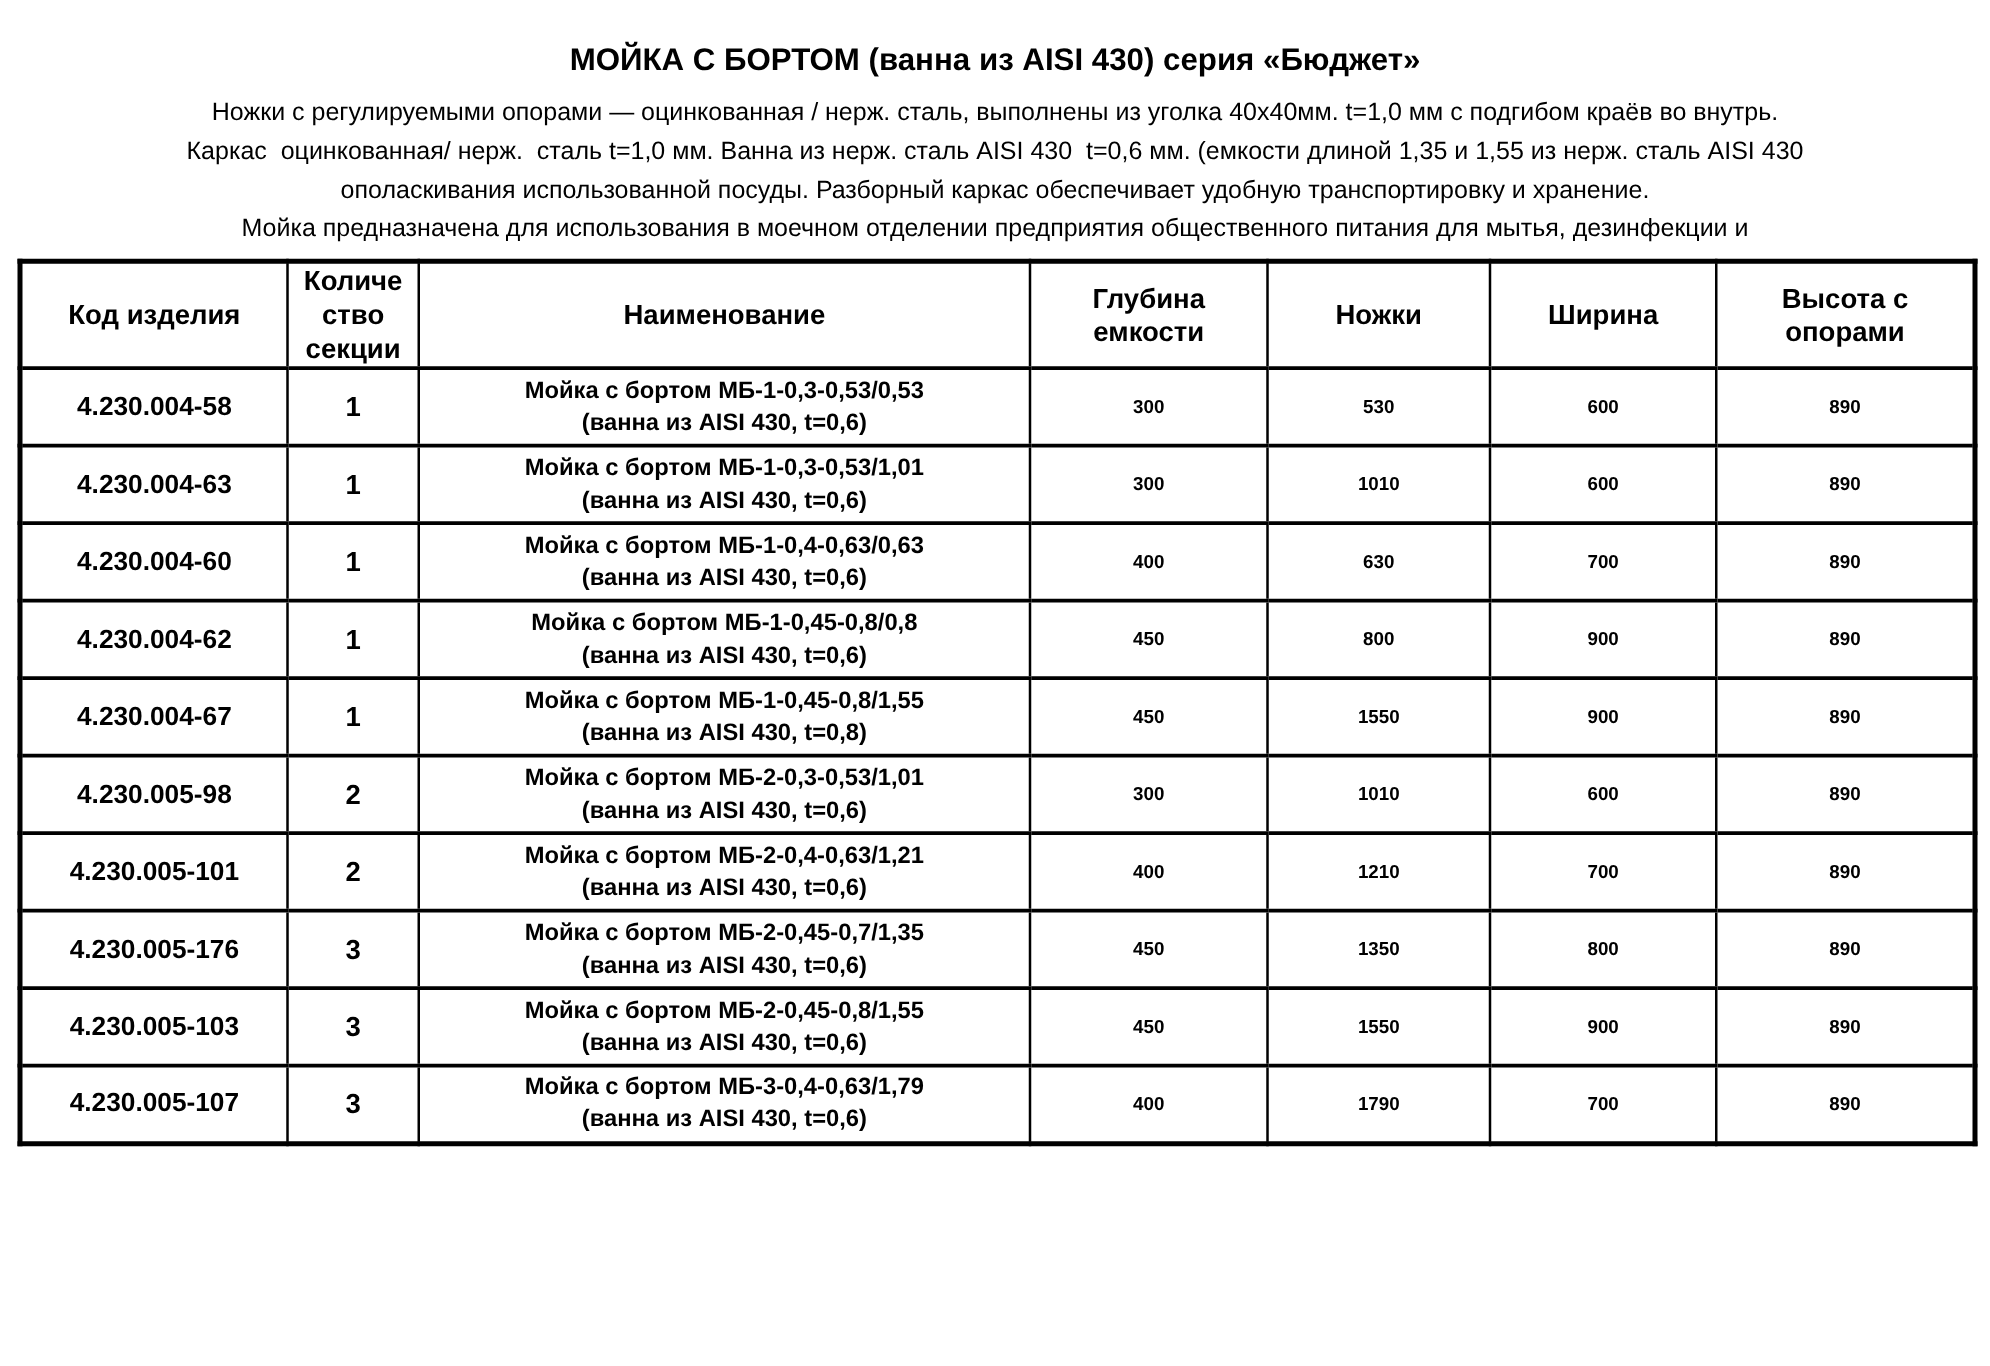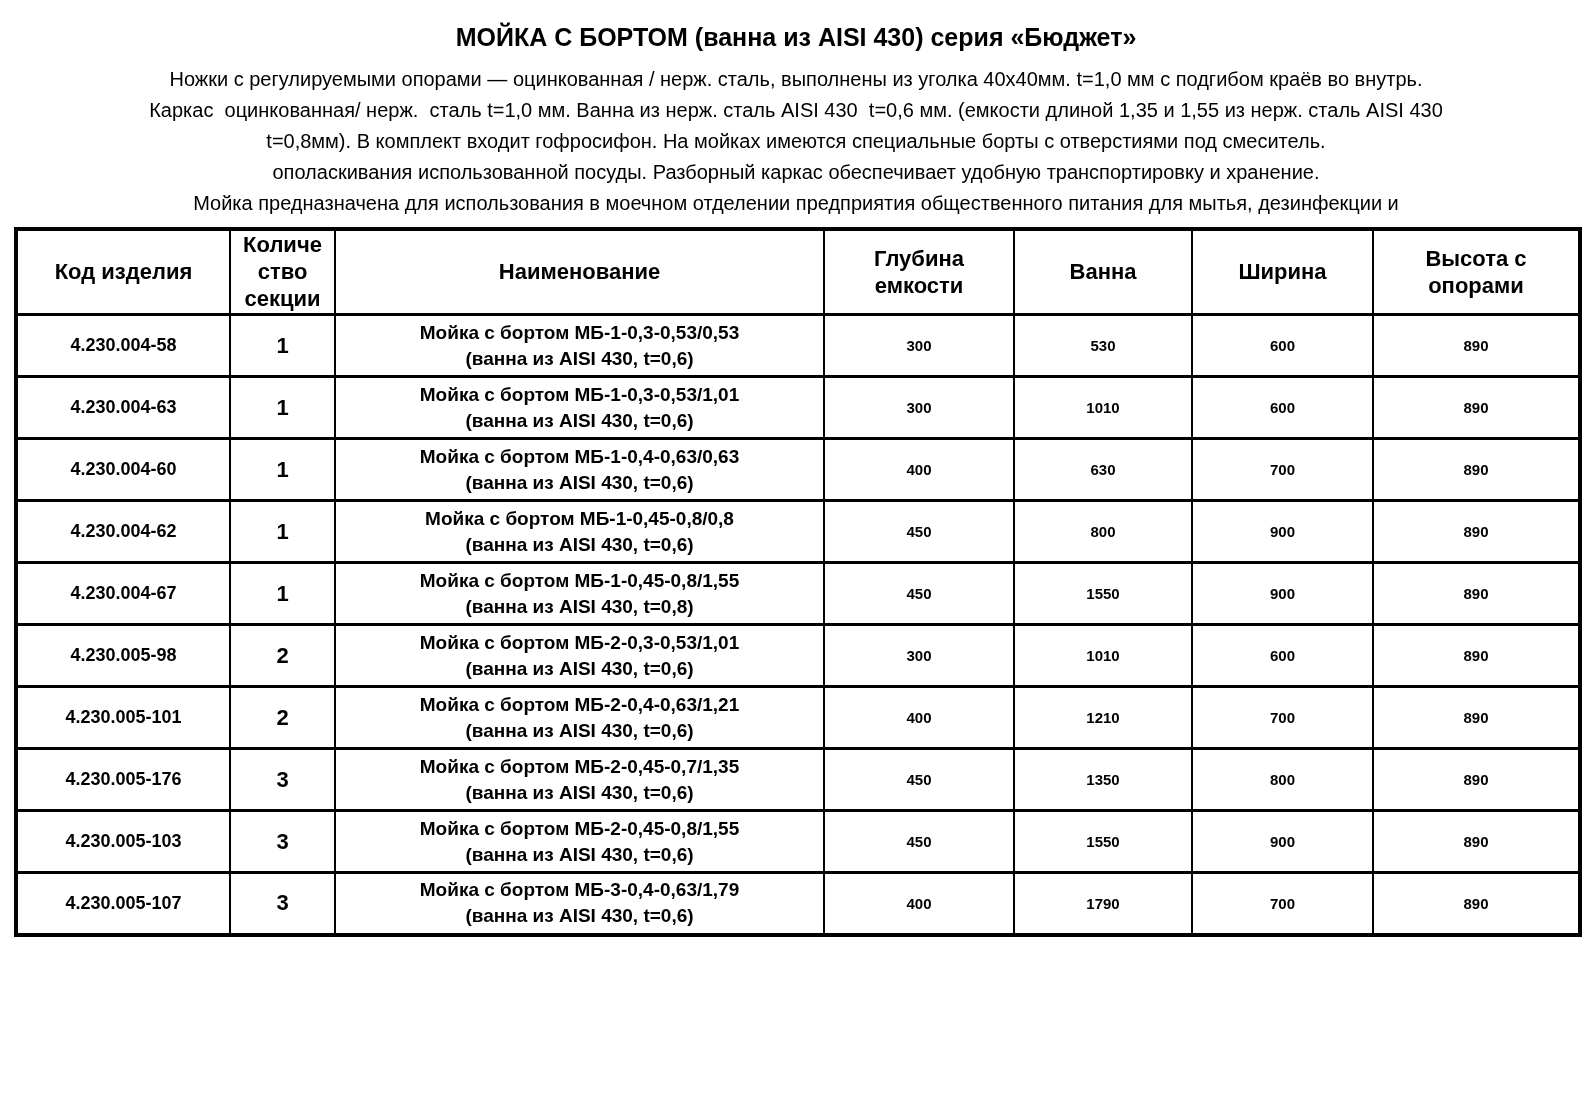--- a/index.html
+++ b/index.html
@@ -6,21 +6,21 @@
   html, body {
     margin: 0;
     padding: 0;
     background: #ffffff;
     color: #000000;
     font-family: "Liberation Sans", sans-serif;
   }
   .page {
     width: 1592px;
     height: 1093px;
-    padding: 24px 14px 0 14px;
+    padding: 35px 14px 0 14px;
     overflow: hidden;
     background: #ffffff;
   }
   .doc-title {
     margin: 0 0 12px 0;
     text-align: center;
     font-size: 25px;
     font-weight: bold;
     line-height: 1.1;
     white-space: pre-wrap;
@@ -53,37 +53,36 @@
   }
   .spec-table th {
     height: 86px;
     font-size: 22px;
     line-height: 27px;
     white-space: pre-line;
   }
   .spec-table td {
     height: 62px;
   }
-  .c-code  { font-size: 18px; }
+  .c-code  { font-size: 21px; }
   .c-qty   { font-size: 22px; }
   .c-name  { font-size: 19px; }
   .c-name .name-line { line-height: 26px; white-space: pre-wrap; }
   .c-num   { font-size: 15px; }
 </style>
 </head>
 <body>
 
 <div class="page">
 
   <h1 class="doc-title">МОЙКА С БОРТОМ (ванна из AISI 430) серия «Бюджет»</h1>
 
   <div class="description">
     <div class="desc-line">Ножки с регулируемыми опорами — оцинкованная / нерж. сталь, выполнены из уголка 40х40мм. t=1,0 мм с подгибом краёв во внутрь.</div>
     <div class="desc-line">Каркас  оцинкованная/ нерж.  сталь t=1,0 мм. Ванна из нерж. сталь AISI 430  t=0,6 мм. (емкости длиной 1,35 и 1,55 из нерж. сталь AISI 430</div>
-    <div class="desc-line">t=0,8мм). В комплект входит гофросифон. На мойках имеются специальные борты с отверстиями под смеситель.</div>
     <div class="desc-line">ополаскивания использованной посуды. Разборный каркас обеспечивает удобную транспортировку и хранение.</div>
     <div class="desc-line">Мойка предназначена для использования в моечном отделении предприятия общественного питания для мытья, дезинфекции и</div>
   </div>
 
   <table class="spec-table">
     <colgroup>
       <col style="width:214px">
       <col style="width:105px">
       <col style="width:489px">
       <col style="width:190px">
@@ -93,21 +92,21 @@
     </colgroup>
     <thead>
       <tr>
         <th>Код изделия</th>
         <th>Количе
 ство
 секции</th>
         <th>Наименование</th>
         <th>Глубина
 емкости</th>
-        <th>Ванна</th>
+        <th>Ножки</th>
         <th>Ширина</th>
         <th>Высота с
 опорами</th>
       </tr>
     </thead>
     <tbody>
         <tr>
     <td class="c-code">4.230.004-58</td>
     <td class="c-qty">1</td>
     <td class="c-name">

